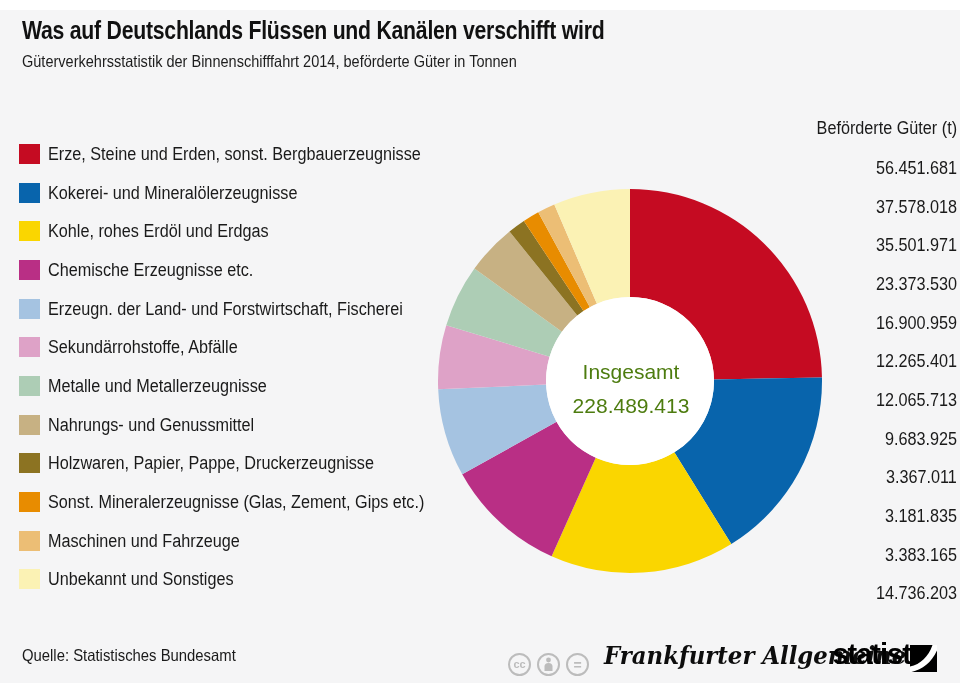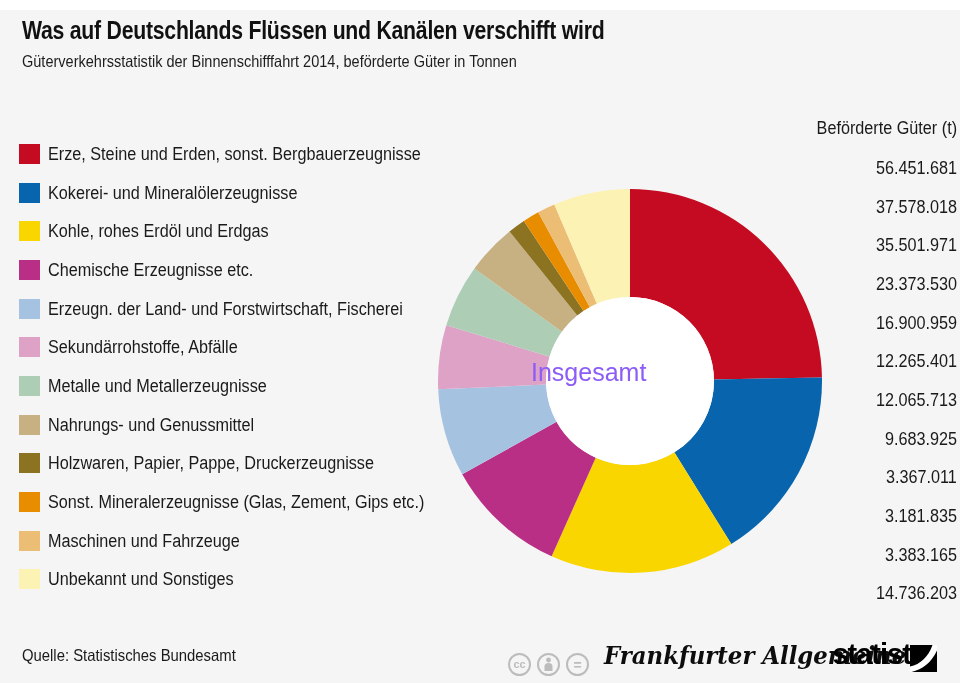--- a/index.html
+++ b/index.html
@@ -28,22 +28,22 @@
     position:absolute;left:29px;top:0;font-size:18px;line-height:20px;white-space:nowrap;
     transform:scaleX(0.9);transform-origin:left top;
   }
   .values{position:absolute;right:23px;top:158px;width:200px;height:450px;}
   .value-row{
     position:absolute;right:0;height:20px;font-size:18px;line-height:20px;white-space:nowrap;
     transform:scaleX(0.9);transform-origin:right top;
   }
   .donut{position:absolute;left:430px;top:181px;width:400px;height:400px;}
   .center-label{
-    position:absolute;left:531px;top:355px;width:200px;text-align:left;
-    font-size:25px;line-height:34px;color:#8b5cf6;
+    position:absolute;left:531px;top:355px;width:200px;text-align:center;
+    font-size:21px;line-height:34px;color:#4d7c0f;
   }
   .source{
     position:absolute;left:22px;top:646px;font-size:16.5px;color:#1a1a1a;white-space:nowrap;
     transform:scaleX(0.9);transform-origin:left top;
   }
   .cc-icons{position:absolute;left:508px;top:646px;height:24px;display:flex;gap:6px;}
   .cc-circle{
     width:23px;height:23px;border:2px solid #bcbcbc;border-radius:50%;box-sizing:border-box;
     color:#bcbcbc;display:flex;align-items:center;justify-content:center;
     font-weight:bold;font-size:11px;line-height:1;margin-top:7px;
@@ -147,20 +147,21 @@
       <path d="M44.42,87.48 A192,192 0 0 1 79.52,50.51 L147.29,134.60 A84,84 0 0 0 131.94,150.77 Z" fill="#C7B183"></path>
       <path d="M79.52,50.51 A192,192 0 0 1 93.86,40.01 L153.56,130.00 A84,84 0 0 0 147.29,134.60 Z" fill="#8C7322"></path>
       <path d="M93.86,40.01 A192,192 0 0 1 108.24,31.34 L159.86,126.21 A84,84 0 0 0 153.56,130.00 Z" fill="#E88C00"></path>
       <path d="M108.24,31.34 A192,192 0 0 1 124.31,23.55 L166.88,122.80 A84,84 0 0 0 159.86,126.21 Z" fill="#ECBE75"></path>
       <path d="M124.31,23.55 A192,192 0 0 1 200.00,8.00 L200.00,116.00 A84,84 0 0 0 166.88,122.80 Z" fill="#FBF2B4"></path>
       <circle cx="200" cy="200" r="84" fill="#ffffff"></circle>
     </svg>
 
   <div class="center-label">
     <div>Insgesamt</div>
+    <div>228.489.413</div>
   </div>
 
   <div class="source">Quelle: Statistisches Bundesamt</div>
 
   <div class="cc-icons">
     <div class="cc-circle">cc</div>
     <div class="cc-circle">
       <svg width="13" height="15" viewBox="0 0 13 15">
         <circle cx="6.5" cy="3" r="2.4" fill="#bcbcbc"></circle>
         <path d="M2.5 14 L2.5 9.5 A4 3.5 0 0 1 10.5 9.5 L10.5 14 Z" fill="#bcbcbc"></path>

